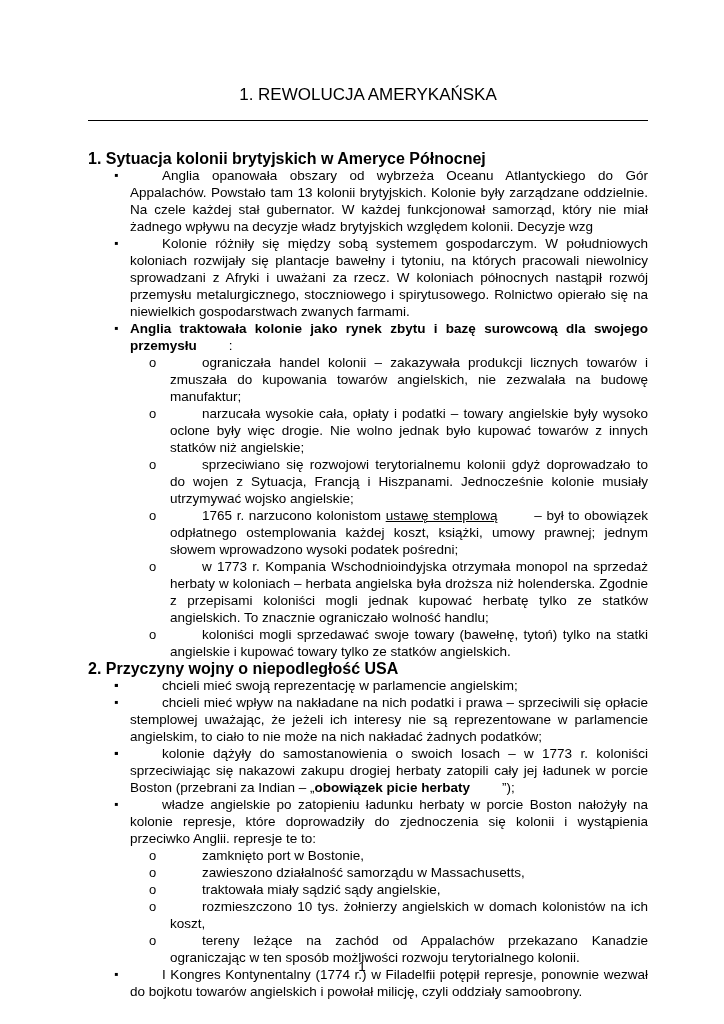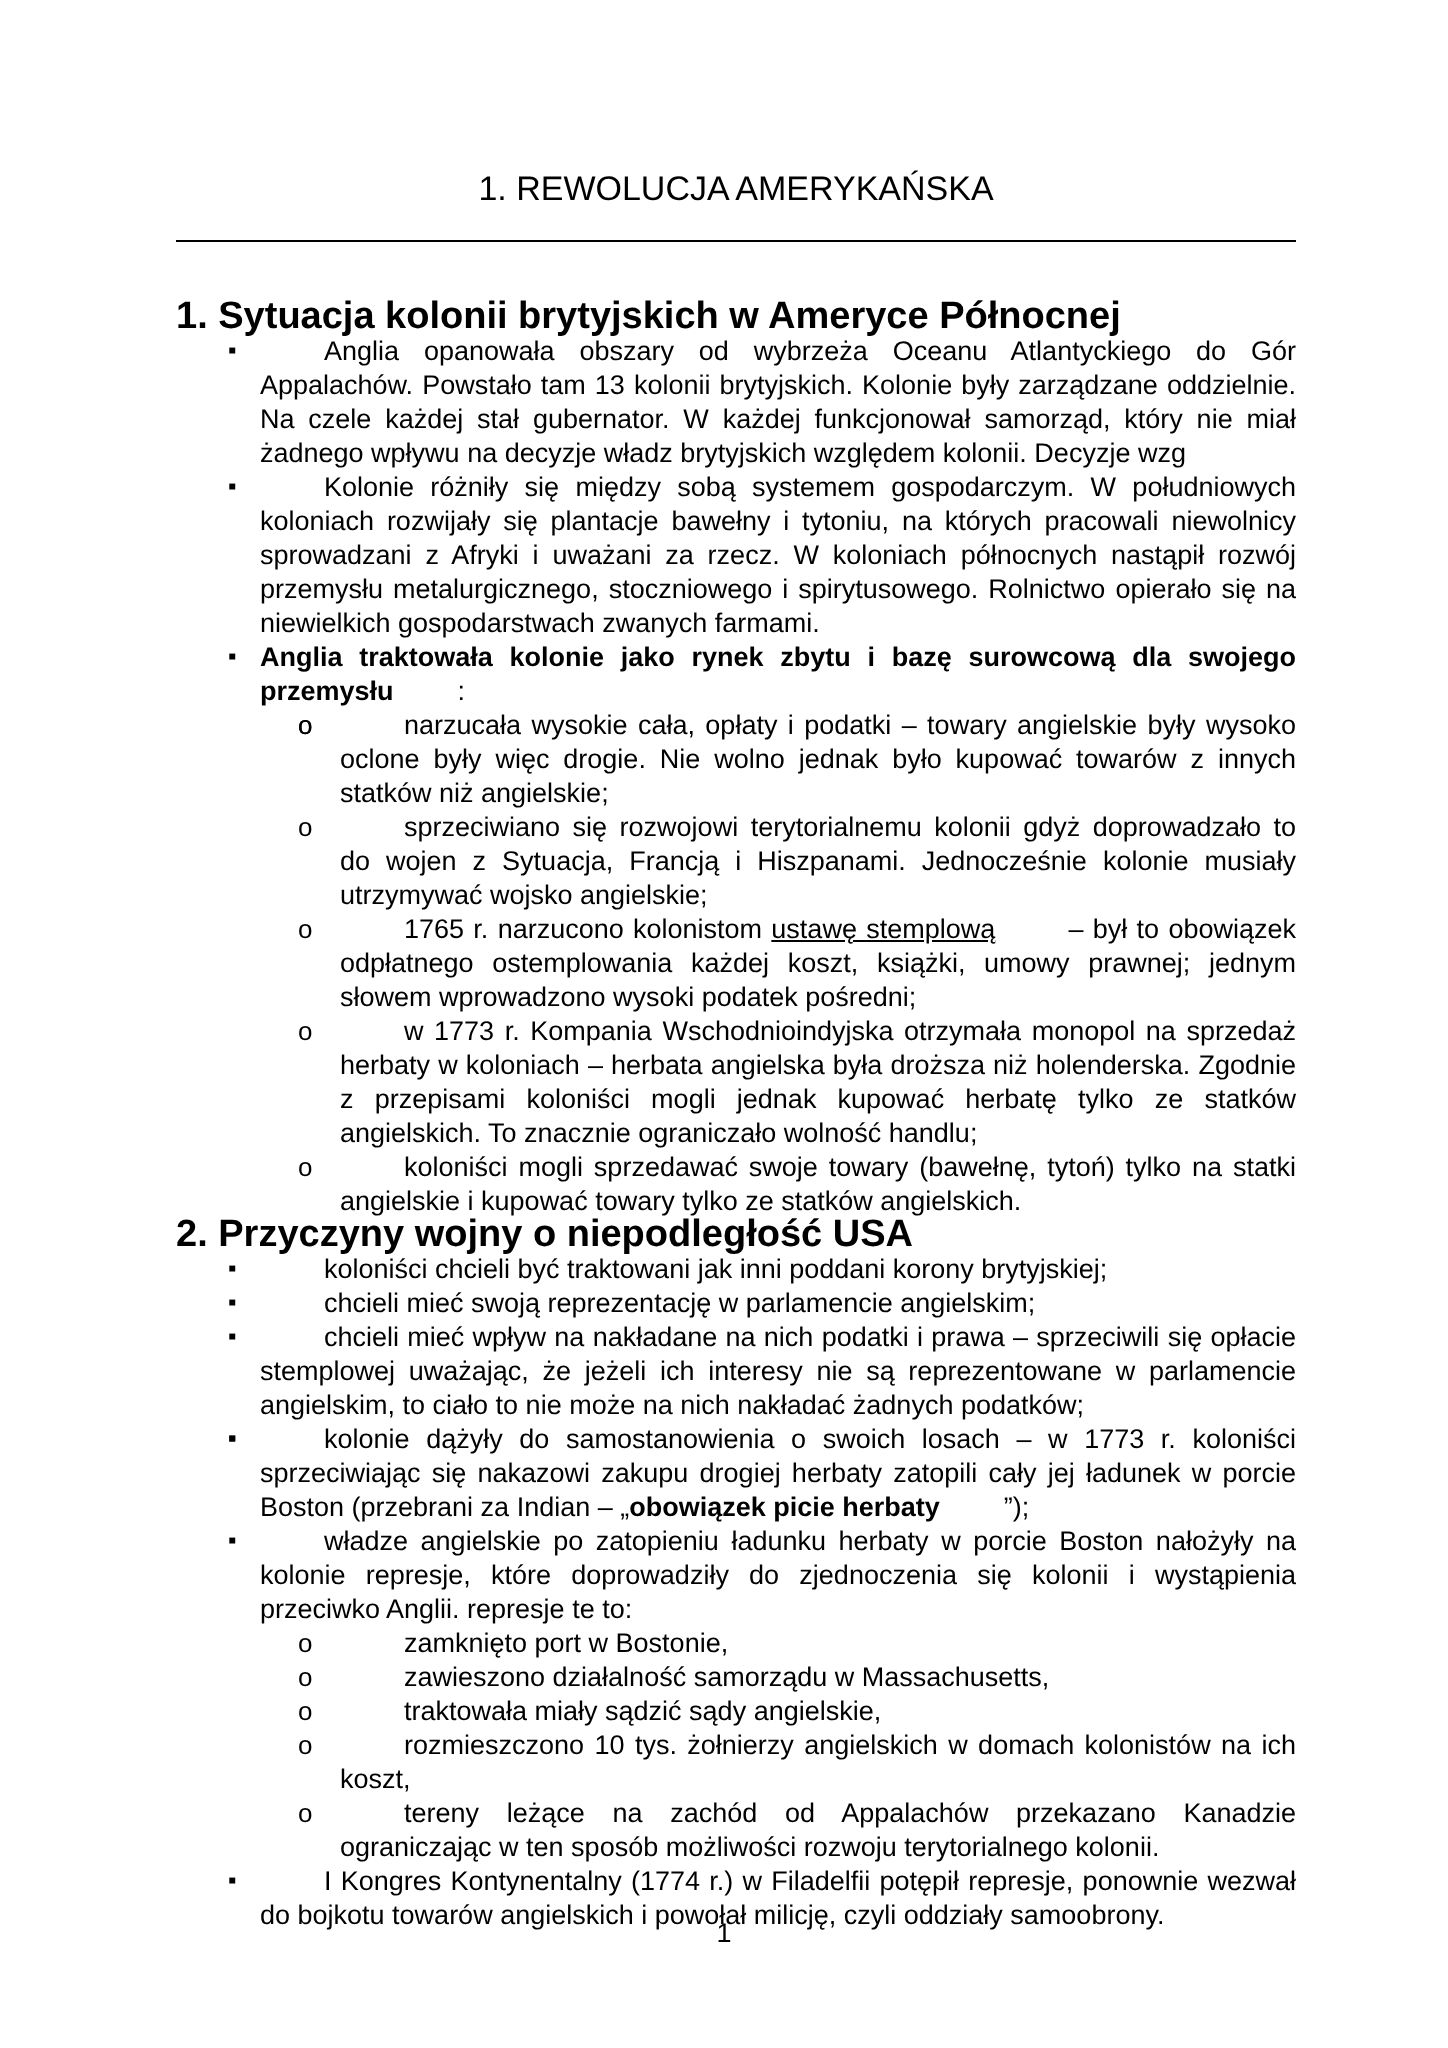--- a/index.html
+++ b/index.html
@@ -23,21 +23,21 @@
     text-align: center;
     margin: 0;
     line-height: 22px;
   }
   .title-rule {
     height: 15px;
     border-bottom: 1px solid #000;
     margin-bottom: 29px;
   }
   .section-heading {
-    font-size: 19px;
+    font-size: 16px;
     font-weight: 700;
     line-height: 17px;
     text-align: left;
   }
   .item {
     position: relative;
     font-size: 13.5px;
     line-height: 17px;
     text-align: justify;
   }
@@ -68,28 +68,28 @@
 <body>
 
 <div class="page">
   <div class="title">1. REWOLUCJA AMERYKAŃSKA</div>
   <div class="title-rule"></div>
   <div class="content" id="doc-body">
       <div class="section-heading">1. Sytuacja kolonii brytyjskich w Ameryce Północnej</div>
       <div class="item level-1"><span class="bullet">▪</span><span class="run-n">Anglia opanowała obszary od wybrzeża Oceanu Atlantyckiego do Gór Appalachów. Powstało tam 13 kolonii brytyjskich. Kolonie były zarządzane oddzielnie. Na czele każdej stał gubernator. W każdej funkcjonował samorząd, który nie miał żadnego wpływu na decyzje władz brytyjskich względem kolonii. Decyzje wzg</span></div>
       <div class="item level-1"><span class="bullet">▪</span><span class="run-n">Kolonie różniły się między sobą systemem gospodarczym. W południowych koloniach rozwijały się plantacje bawełny i tytoniu, na których pracowali niewolnicy sprowadzani z Afryki i uważani za rzecz. W koloniach północnych nastąpił rozwój przemysłu metalurgicznego, stoczniowego i spirytusowego. Rolnictwo opierało się na niewielkich gospodarstwach zwanych farmami.</span></div>
       <div class="item level-1"><span class="bullet">▪</span><span class="run-b">Anglia traktowała kolonie jako rynek zbytu i bazę surowcową dla swojego przemysłu</span><span class="run-n">:</span></div>
-      <div class="item level-2"><span class="bullet">o</span></div>
+      <div class="item level-2"><span class="bullet">o</span><span class="run-n">ograniczała handel kolonii – zakazywała produkcji licznych towarów i zmuszała do kupowania towarów angielskich, nie zezwalała na budowę manufaktur;</span></div>
       <div class="item level-2"><span class="bullet">o</span><span class="run-n">narzucała wysokie cała, opłaty i podatki – towary angielskie były wysoko oclone były więc drogie. Nie wolno jednak było kupować towarów z innych statków niż angielskie;</span></div>
       <div class="item level-2"><span class="bullet">o</span><span class="run-n">sprzeciwiano się rozwojowi terytorialnemu kolonii gdyż doprowadzało to do wojen z Sytuacja, Francją i Hiszpanami. Jednocześnie kolonie musiały utrzymywać wojsko angielskie;</span></div>
       <div class="item level-2"><span class="bullet">o</span><span class="run-n">1765 r. narzucono kolonistom </span><span class="run-u">ustawę stemplową</span><span class="run-n"> – był to obowiązek odpłatnego ostemplowania każdej koszt, książki, umowy prawnej; jednym słowem wprowadzono wysoki podatek pośredni;</span></div>
       <div class="item level-2"><span class="bullet">o</span><span class="run-n">w 1773 r. Kompania Wschodnioindyjska otrzymała monopol na sprzedaż herbaty w koloniach – herbata angielska była droższa niż holenderska. Zgodnie z przepisami koloniści mogli jednak kupować herbatę tylko ze statków angielskich. To znacznie ograniczało wolność handlu;</span></div>
       <div class="item level-2"><span class="bullet">o</span><span class="run-n">koloniści mogli sprzedawać swoje towary (bawełnę, tytoń) tylko na statki angielskie i kupować towary tylko ze statków angielskich.</span></div>
       <div class="section-heading">2. Przyczyny wojny o niepodległość USA</div>
-      <div class="item level-1"><span class="bullet">▪</span><span class="run-n">koloniści chcieli być traktowani jak inni poddani korony brytyjskiej;</span></div>
+      <div class="item level-1"><span class="bullet">▪</span></div>
       <div class="item level-1"><span class="bullet">▪</span><span class="run-n">chcieli mieć swoją reprezentację w parlamencie angielskim;</span></div>
       <div class="item level-1"><span class="bullet">▪</span><span class="run-n">chcieli mieć wpływ na nakładane na nich podatki i prawa – sprzeciwili się opłacie stemplowej uważając, że jeżeli ich interesy nie są reprezentowane w parlamencie angielskim, to ciało to nie może na nich nakładać żadnych podatków;</span></div>
       <div class="item level-1"><span class="bullet">▪</span></div>
       <div class="item level-1"><span class="bullet">▪</span><span class="run-n">kolonie dążyły do samostanowienia o swoich losach – w 1773 r. koloniści sprzeciwiając się nakazowi zakupu drogiej herbaty zatopili cały jej ładunek w porcie Boston (przebrani za Indian – „</span><span class="run-b">obowiązek picie herbaty</span><span class="run-n">”);</span></div>
       <div class="item level-1"><span class="bullet">▪</span><span class="run-n">władze angielskie po zatopieniu ładunku herbaty w porcie Boston nałożyły na kolonie represje, które doprowadziły do zjednoczenia się kolonii i wystąpienia przeciwko Anglii. represje te to:</span></div>
       <div class="item level-2"><span class="bullet">o</span><span class="run-n">zamknięto port w Bostonie,</span></div>
       <div class="item level-2"><span class="bullet">o</span><span class="run-n">zawieszono działalność samorządu w Massachusetts,</span></div>
       <div class="item level-2"><span class="bullet">o</span><span class="run-n">traktowała miały sądzić sądy angielskie,</span></div>
       <div class="item level-2"><span class="bullet">o</span><span class="run-n">rozmieszczono 10 tys. żołnierzy angielskich w domach kolonistów na ich koszt,</span></div>
       <div class="item level-2"><span class="bullet">o</span><span class="run-n">tereny leżące na zachód od Appalachów przekazano Kanadzie ograniczając w ten sposób możliwości rozwoju terytorialnego kolonii.</span></div>

